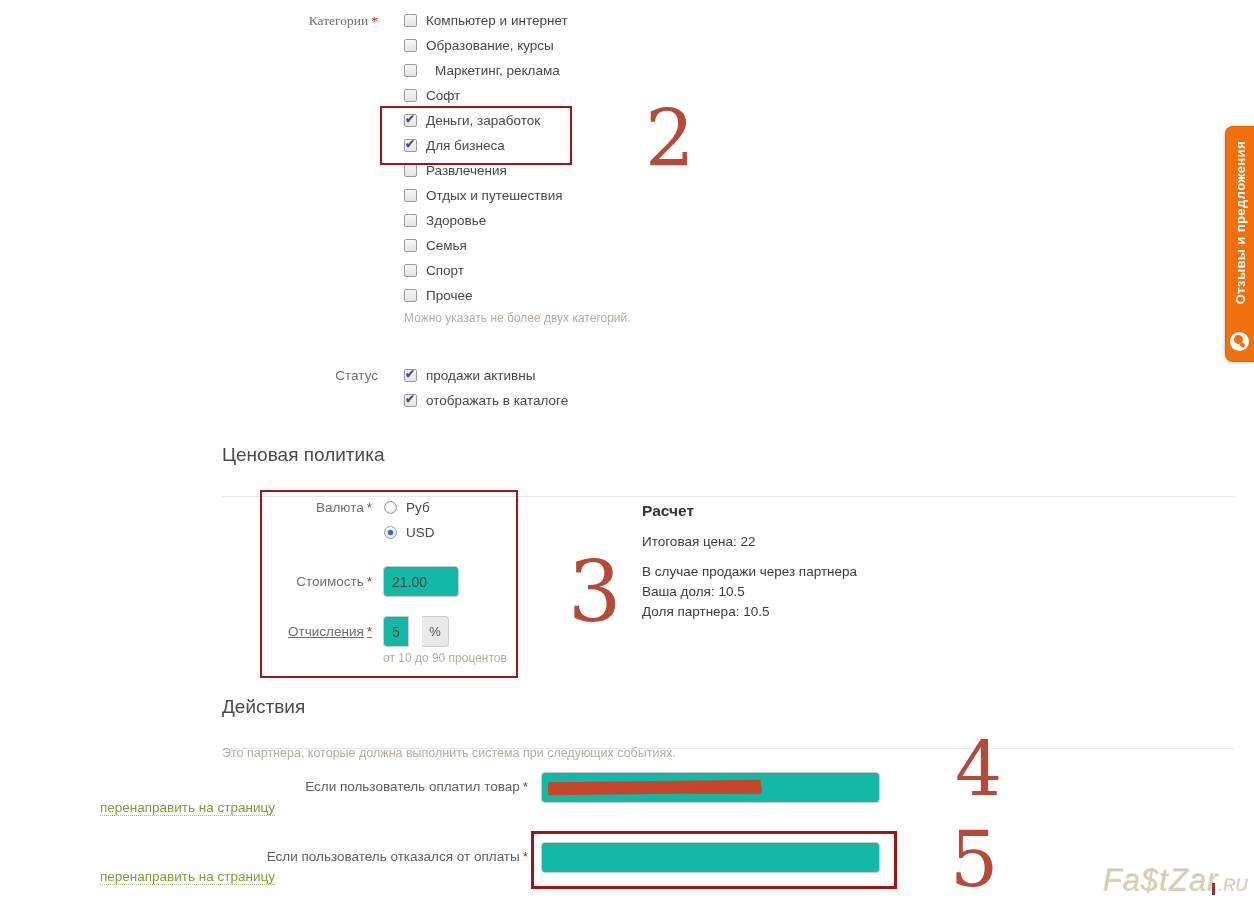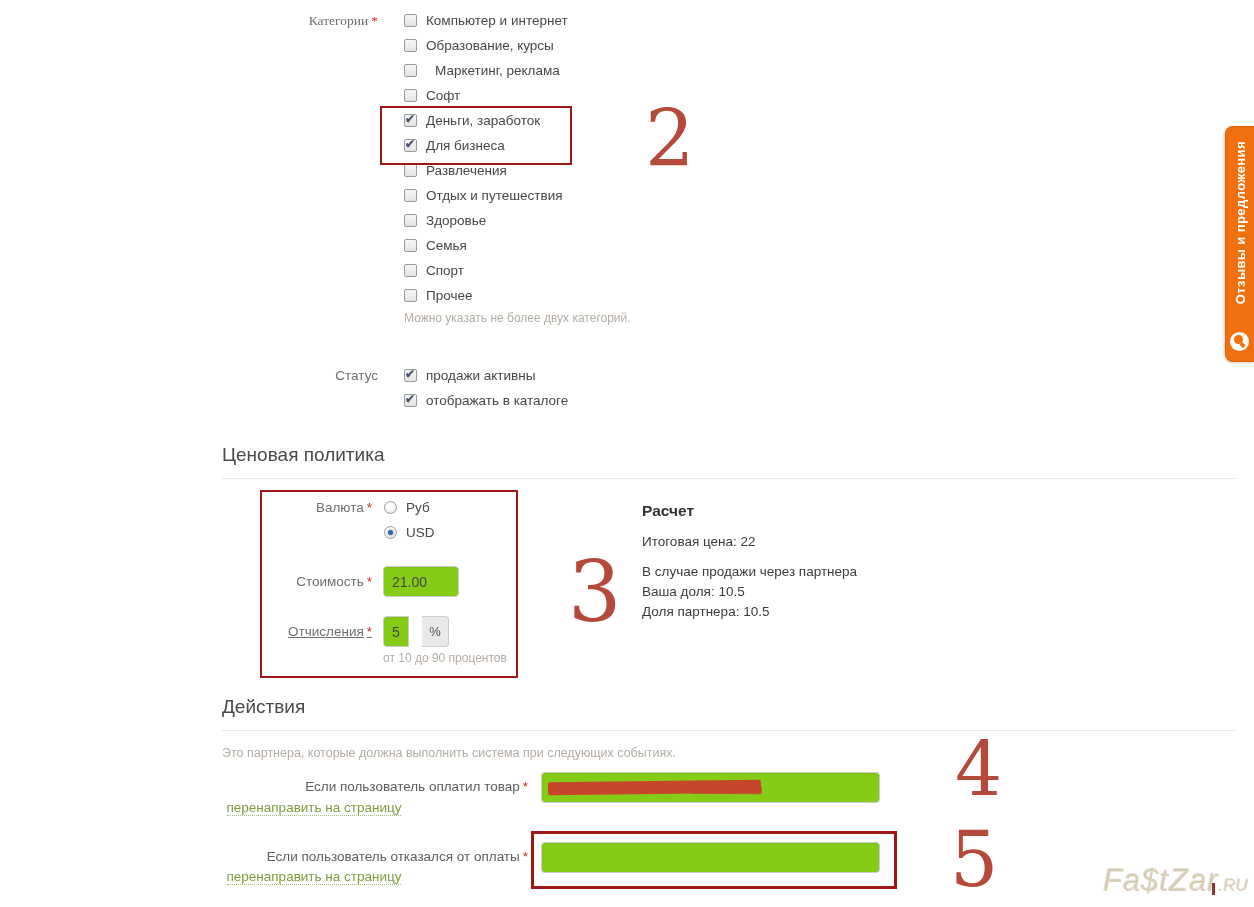--- a/index.html
+++ b/index.html
@@ -42,44 +42,44 @@
     position:absolute;left:404px;height:25px;display:flex;align-items:center;gap:9px;
     font-size:13.5px;color:#474747;white-space:nowrap;cursor:default;
   }
 
   .hint{position:absolute;font-size:12px;color:#b3aca4;}
 
   
   .section-h{
     position:absolute;left:222px;width:1013px;
     font-size:19px;color:#4a4a4a;
-    border-bottom:1px solid #e7e7e7;padding-bottom:12px;
+    border-bottom:1px solid #e7e7e7;padding-bottom:30px;
   }
 
   
   .tinput{
     position:absolute;height:31px;box-sizing:border-box;
-    border:1px solid #cccccc;border-radius:4px;background:#84cc16;
+    border:1px solid #cccccc;border-radius:4px;background:#14b8a6;
     font-family:"Liberation Sans",sans-serif;font-size:14px;color:#444;
     padding:0 8px;box-shadow:inset 0 1px 2px rgba(0,0,0,0.06);
   }
   .addon{
     position:absolute;height:31px;width:27px;box-sizing:border-box;
     border:1px solid #ccc;border-left:none;border-radius:0 4px 4px 0;
     background:#e9e9e9;color:#555;font-size:13px;
     display:flex;align-items:center;justify-content:center;
   }
 
   
   .calc-h{position:absolute;left:642px;font-size:15.5px;font-weight:bold;color:#333;}
   .calc-t{position:absolute;left:642px;font-size:13.5px;color:#3b3b3b;}
 
   
   .glink{
-    position:absolute;left:100px;width:428px;text-align:center;
+    position:absolute;left:100px;width:428px;text-align:left;
     font-size:13.5px;color:#7f9c3c;white-space:nowrap;cursor:pointer;
   }
   .glink span{border-bottom:1px dotted #a6bd77;}
 
   
   .redbox{position:absolute;border:2px solid #9e1717;background:transparent;}
   .rednum{
     position:absolute;color:#b5493a;font-family:"DejaVu Serif",serif;
     line-height:1;font-weight:normal;
   }

